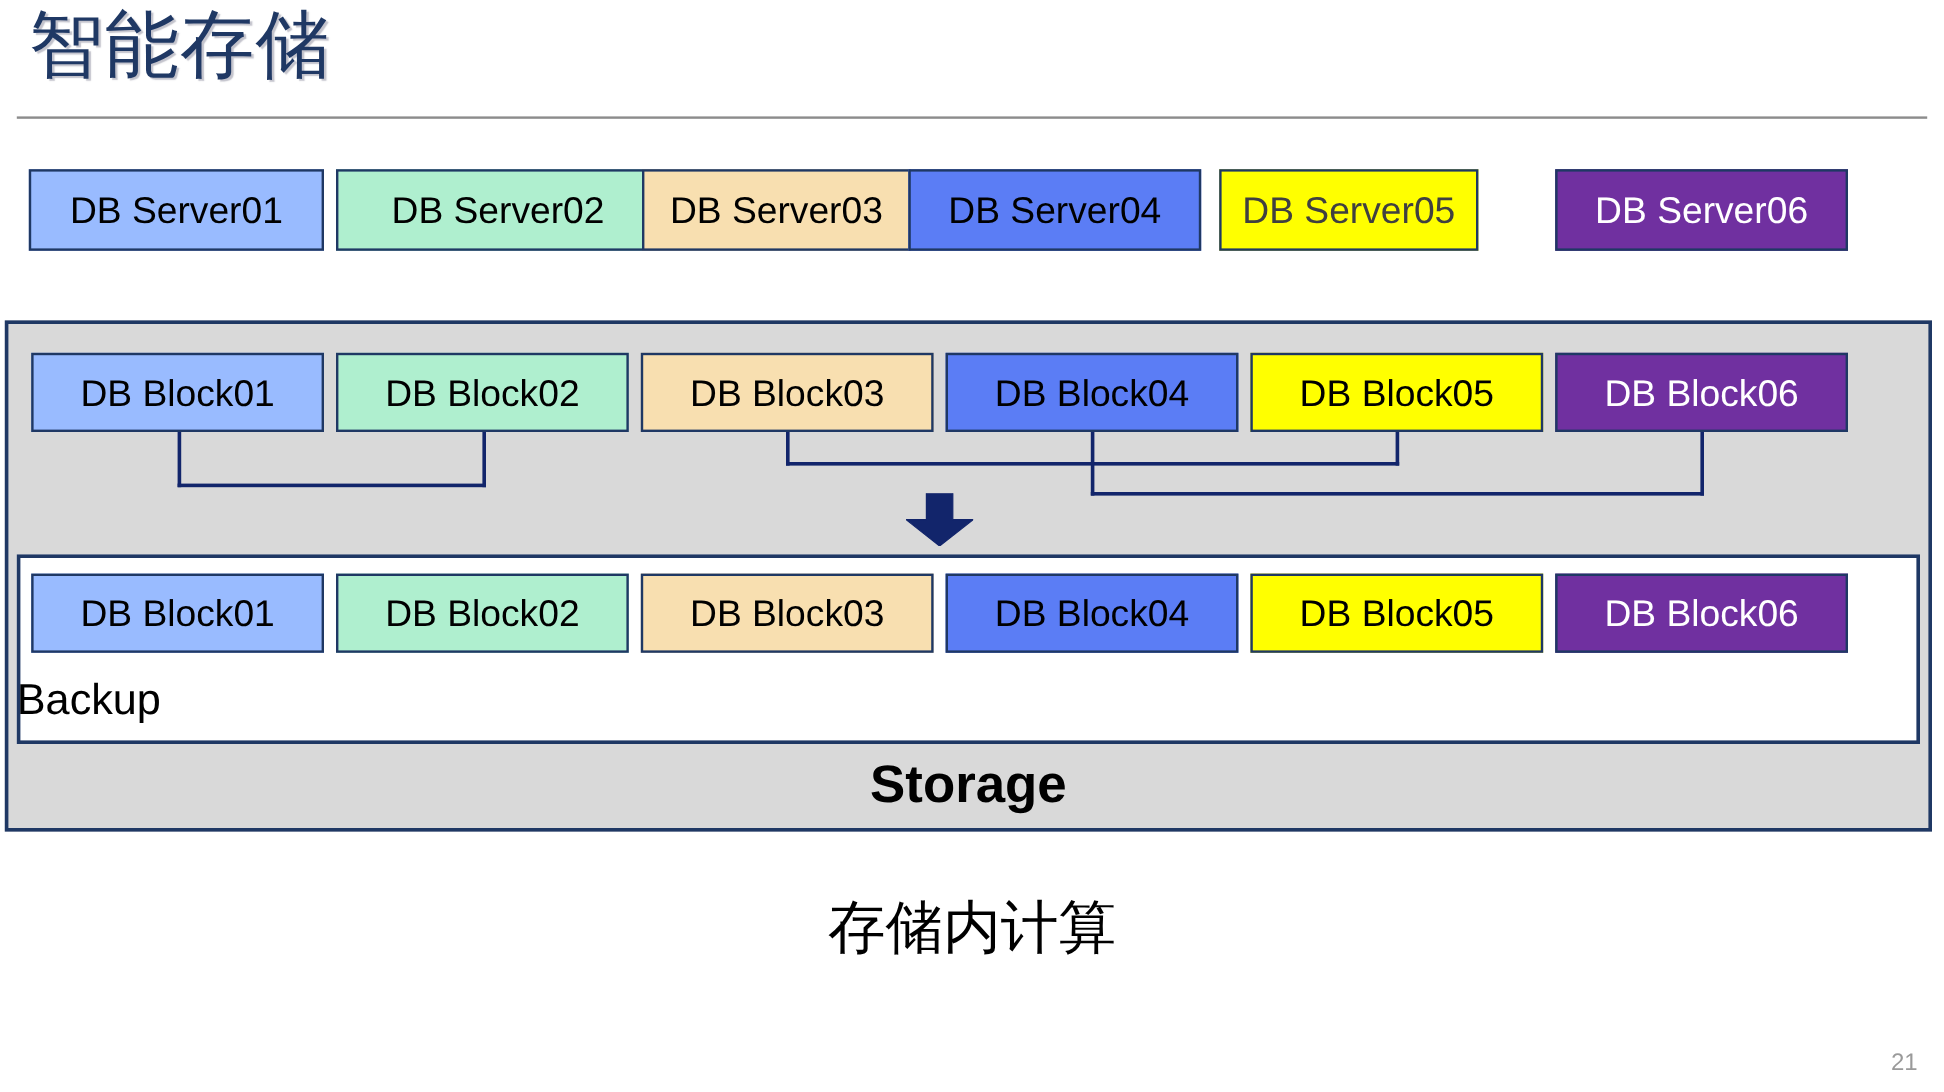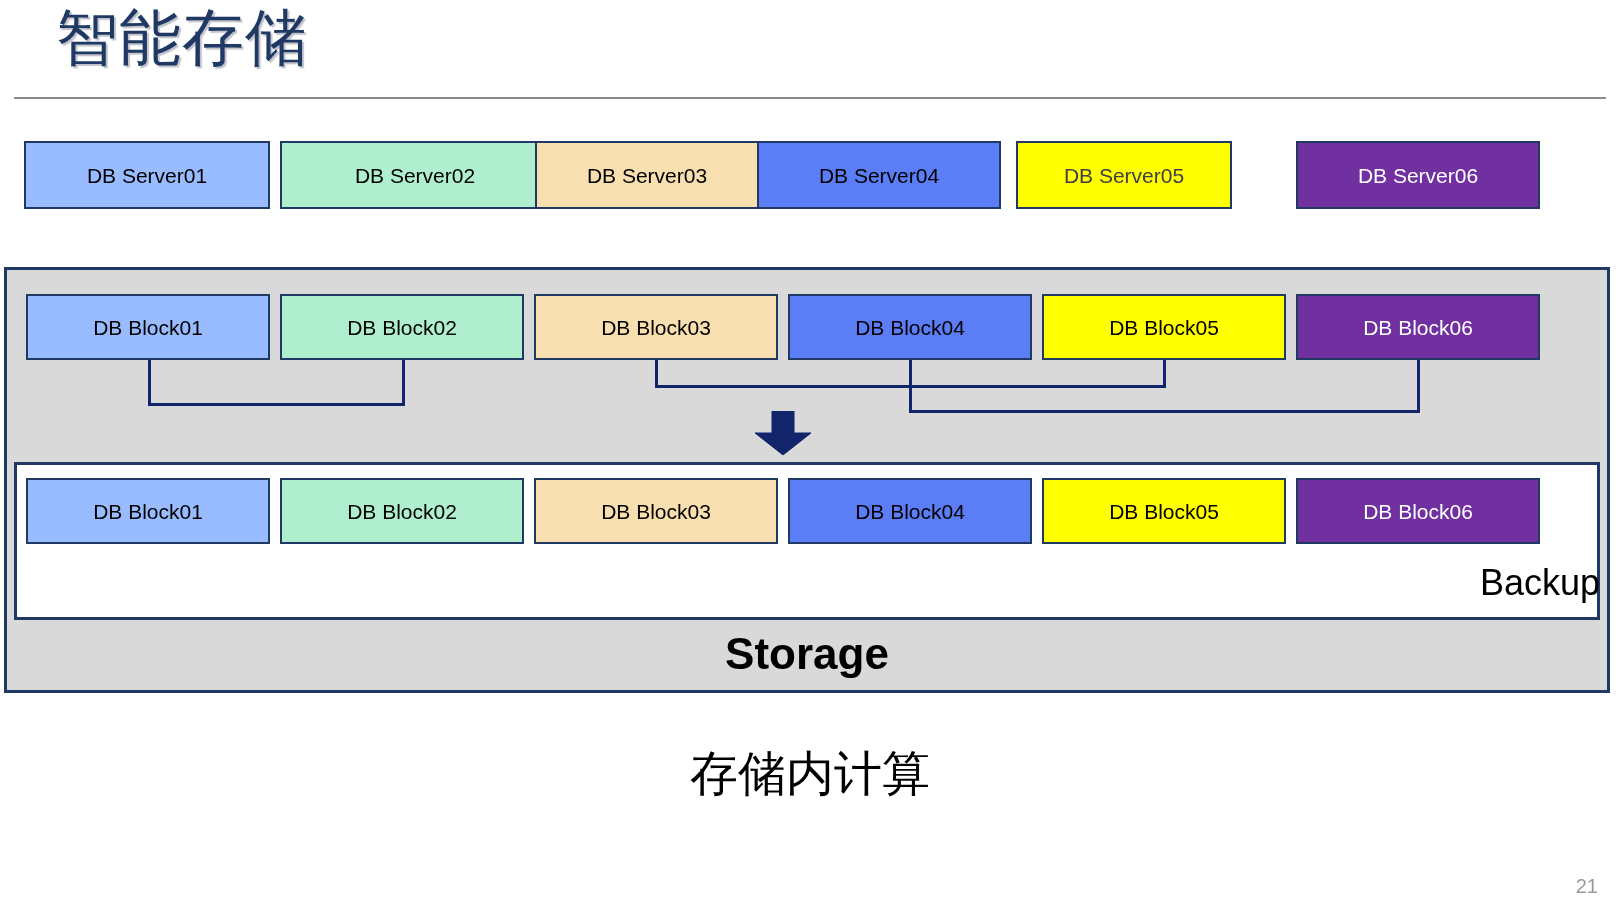--- a/index.html
+++ b/index.html
@@ -21,40 +21,39 @@
     position: absolute;
     left: 24px;
     top: 2px;
     font-size: 62px;
     line-height: 1.15;
     font-weight: 400;
     color: #1F3864;
     text-shadow: 2px 2px 1px rgba(120,120,140,0.45);
     letter-spacing: 1px;
     white-space: nowrap;
-    margin-left: 32px;
   }
   #title-rule {
     position: absolute;
     left: 14px;
     top: 97px;
     width: 1592px;
     height: 2px;
     background: #8c8c8c;
   }
 
   
   .node {
     position: absolute;
     box-sizing: border-box;
     border: 2px solid #1F3864;
     display: flex;
     align-items: center;
     justify-content: center;
-    font-size: 21px;
+    font-size: 31px;
     line-height: 1;
     white-space: nowrap;
     letter-spacing: 0px;
   }
 
   
   #server-row .node { top: 141px; height: 68px; }
 
   
   #storage-container {
@@ -98,21 +97,21 @@
     box-sizing: border-box;
     border: 3px solid #1F3864;
     background: #ffffff;
   }
   #block-row-bottom .node { top: 478px; height: 66px; }
   #backup-label {
     position: absolute;
     left: 14px;
     top: 565px;
     width: 1586px;
-    text-align: right;
+    text-align: left;
     font-size: 36px;
     line-height: 1;
     color: #000000;
   }
 
   
   #storage-label {
     position: absolute;
     left: 14px;
     top: 632px;

